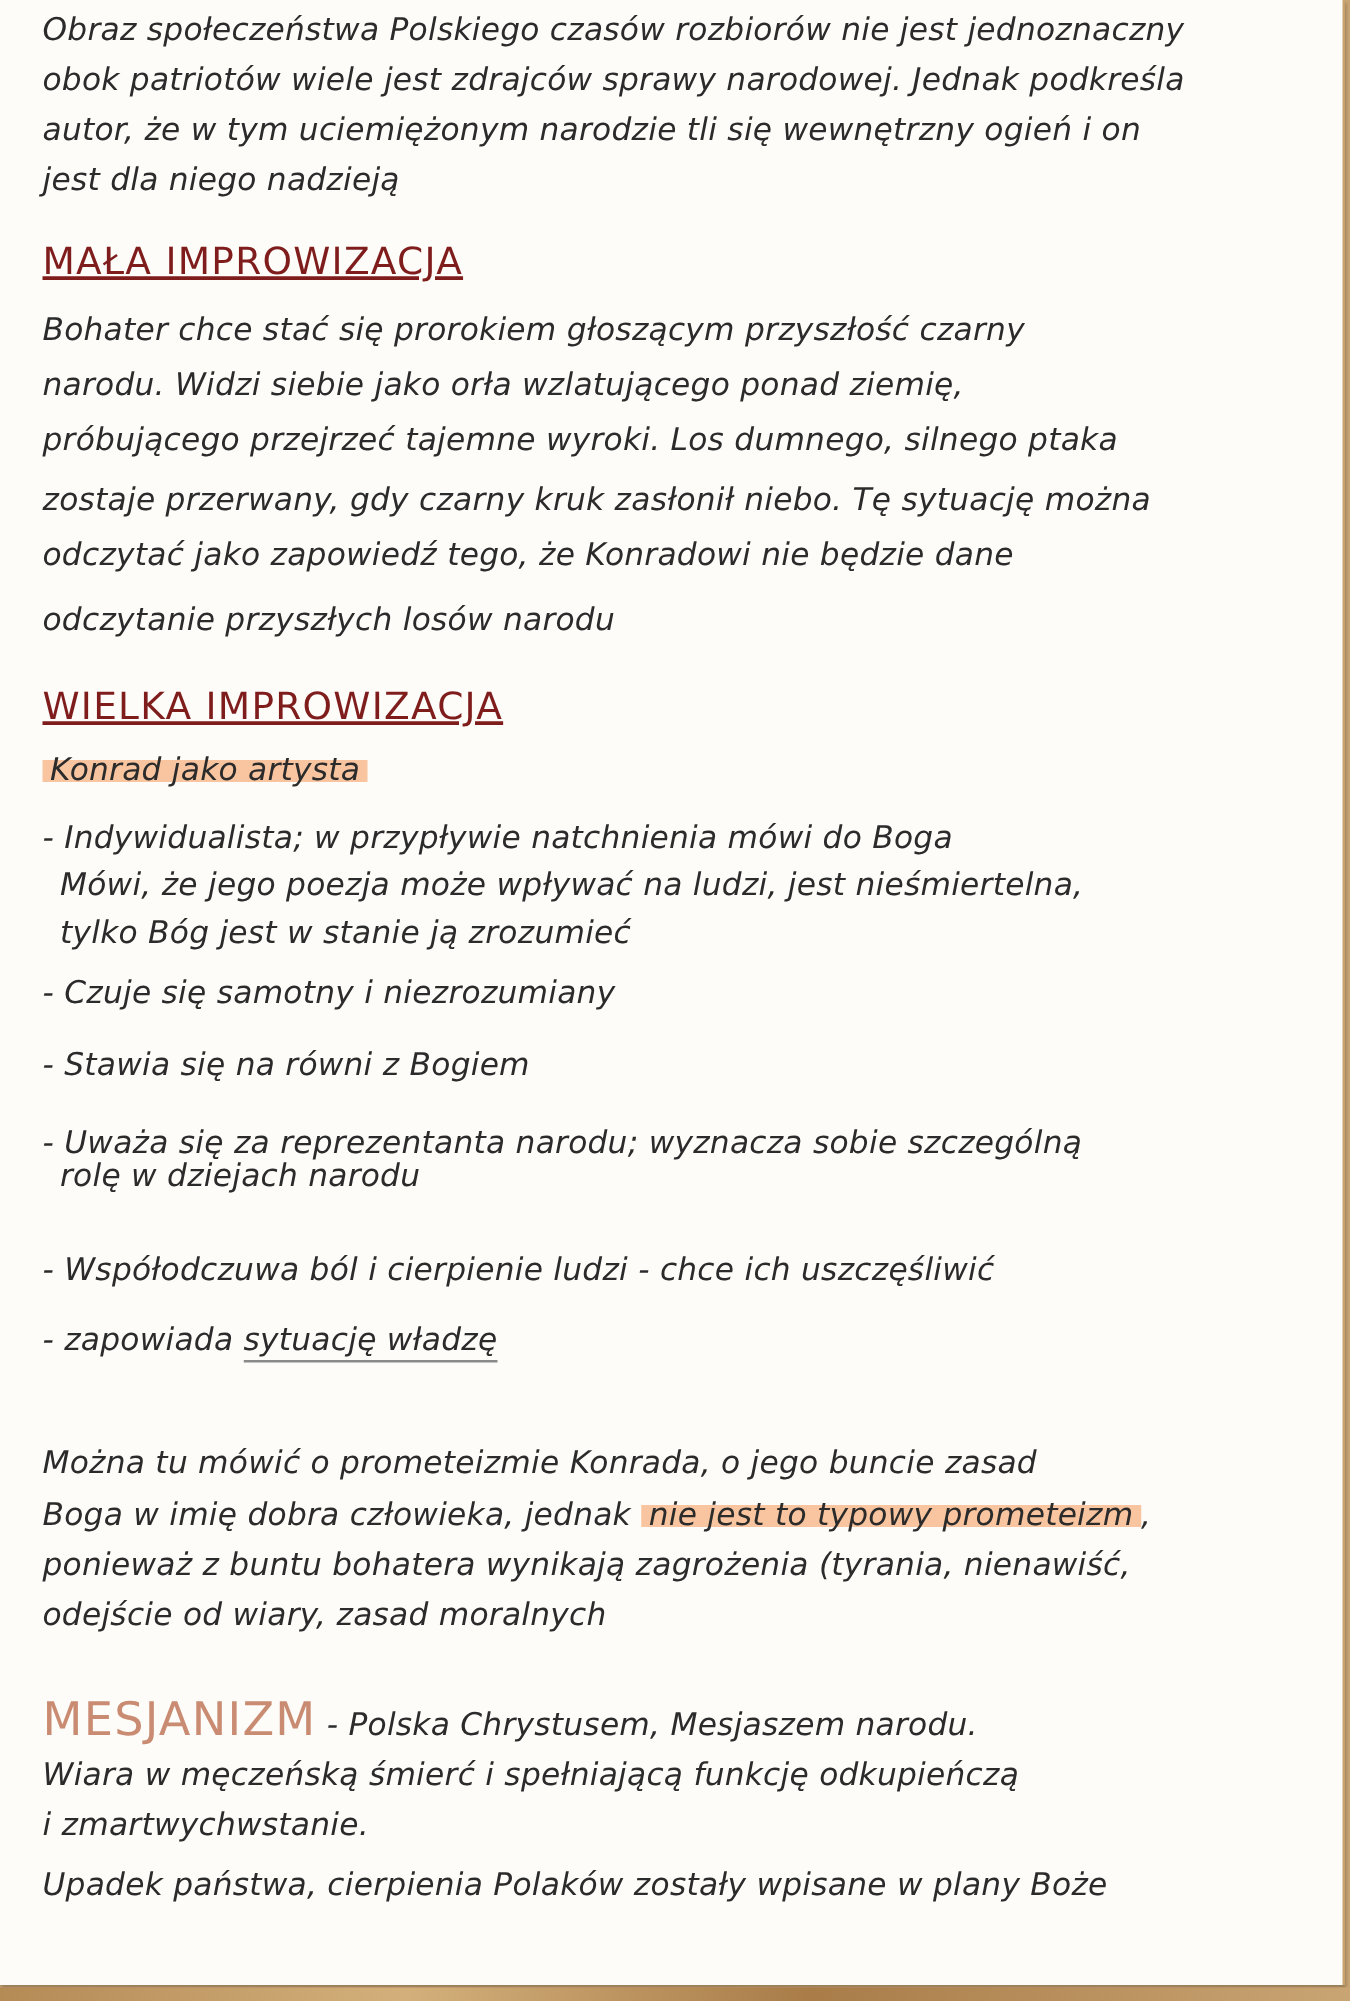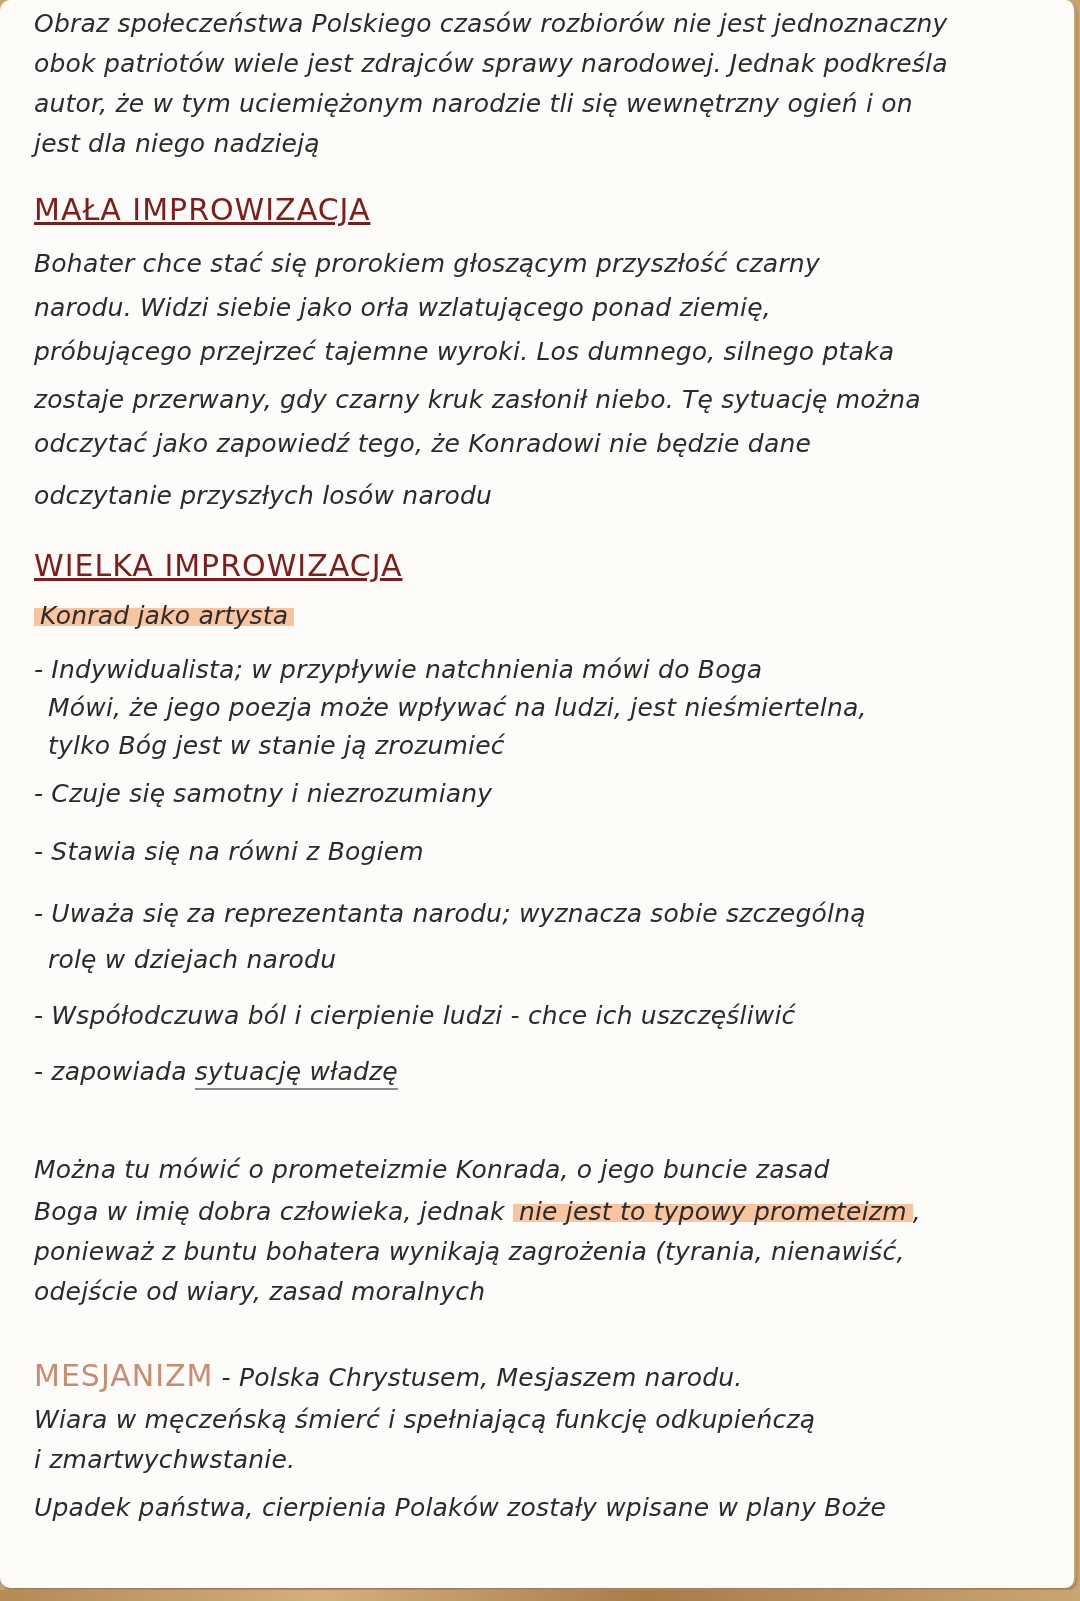--- a/index.html
+++ b/index.html
@@ -7,21 +7,20 @@
     width: 1080px; height: 1601px; overflow: hidden;
     background: #c9a574;
     font-family: "DejaVu Sans", sans-serif;
   }
   .paper {
     position: absolute; left: 0; top: 0;
     width: 1074px; height: 1588px;
     background: #fdfcf9;
     border-right: 2px solid #c8a36e;
     box-shadow: 1px 2px 3px rgba(0,0,0,0.25);
-    border-radius: 10px;
   }
   .wood {
     position: absolute; left: 0; top: 1590px; width: 1080px; height: 11px;
     background: linear-gradient(90deg,#b48a55,#d3b07b 30%,#a97c48 60%,#c9a574);
   }
   .line {
     position: absolute; left: 34px;
     font-size: 25px; line-height: 32px;
     color: #2b2b2b; white-space: nowrap;
     letter-spacing: 0.2px;
@@ -32,21 +31,21 @@
     font-size: 30px; line-height: 36px;
     letter-spacing: 1px; white-space: nowrap;
     font-weight: normal;
   }
   .h-pale { color: #7f1d1d; text-decoration: underline; }
   .hl {
     background: linear-gradient(180deg, transparent 25%, rgba(245,160,100,0.6) 25%, rgba(245,160,100,0.6) 85%, transparent 85%);
     padding: 0 6px;
   }
   .ul { border-bottom: 2px solid #8a8a8a; padding-bottom: 2px; }
-  .inline-head { color: #c98c72; font-size: 30px; letter-spacing: 1px; font-style: normal; }
+  .inline-head { color: #c98c72; font-size: 37px; letter-spacing: 1px; font-style: normal; }
 </style>
 </head>
 <body>
 
 <div class="paper">
 
   <div class="line" style="top:8px">Obraz społeczeństwa Polskiego czasów rozbiorów nie jest jednoznaczny</div>
   <div class="line" style="top:48px">obok patriotów wiele jest zdrajców sprawy narodowej. Jednak podkreśla</div>
   <div class="line" style="top:88px">autor, że w tym uciemiężonym narodzie tli się wewnętrzny ogień i on</div>
   <div class="line" style="top:128px">jest dla niego nadzieją</div>
@@ -65,21 +64,21 @@
   <div class="line" style="top:600px">
     <span class="hl">Konrad jako artysta</span>
   </div>
 
   <div class="line" style="top:654px">- Indywidualista; w przypływie natchnienia mówi do Boga</div>
   <div class="line" style="top:692px;left:48px">  Mówi, że jego poezja może wpływać na ludzi, jest nieśmiertelna,</div>
   <div class="line" style="top:730px;left:48px">  tylko Bóg jest w stanie ją zrozumieć</div>
   <div class="line" style="top:778px">- Czuje się samotny i niezrozumiany</div>
   <div class="line" style="top:836px">- Stawia się na równi z Bogiem</div>
   <div class="line" style="top:898px">- Uważa się za reprezentanta narodu; wyznacza sobie szczególną</div>
-  <div class="line" style="top:944px;left:48px">  rolę w dziejach narodu</div>
+  <div class="line" style="top:925px;left:48px">  rolę w dziejach narodu</div>
   <div class="line" style="top:1000px">- Współodczuwa ból i cierpienie ludzi - chce ich uszczęśliwić</div>
   <div class="line" style="top:1056px">
     <span>- zapowiada </span><span class="ul">sytuację władzę</span>
   </div>
 
   <div class="line" style="top:1154px">Można tu mówić o prometeizmie Konrada, o jego buncie zasad</div>
   <div class="line" style="top:1196px">
     <span>Boga w imię dobra człowieka, jednak </span><span class="hl">nie jest to typowy prometeizm</span><span>,</span>
   </div>
   <div class="line" style="top:1236px">ponieważ z buntu bohatera wynikają zagrożenia (tyrania, nienawiść,</div>

